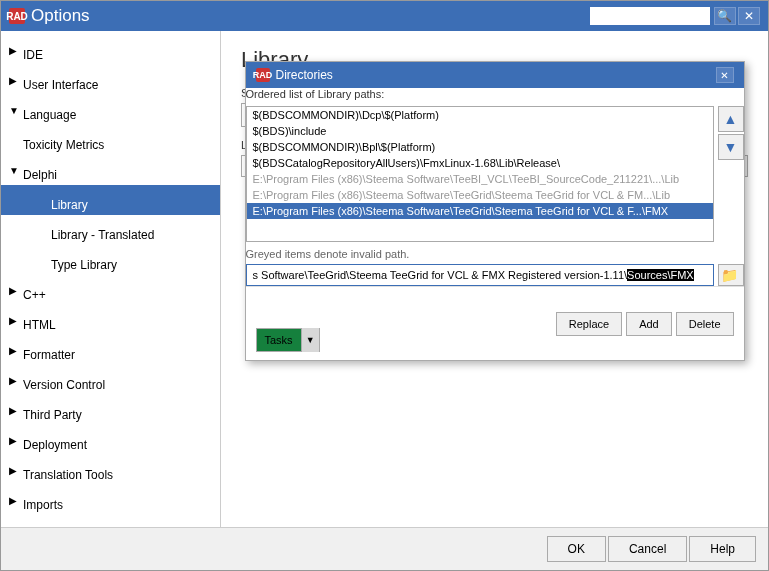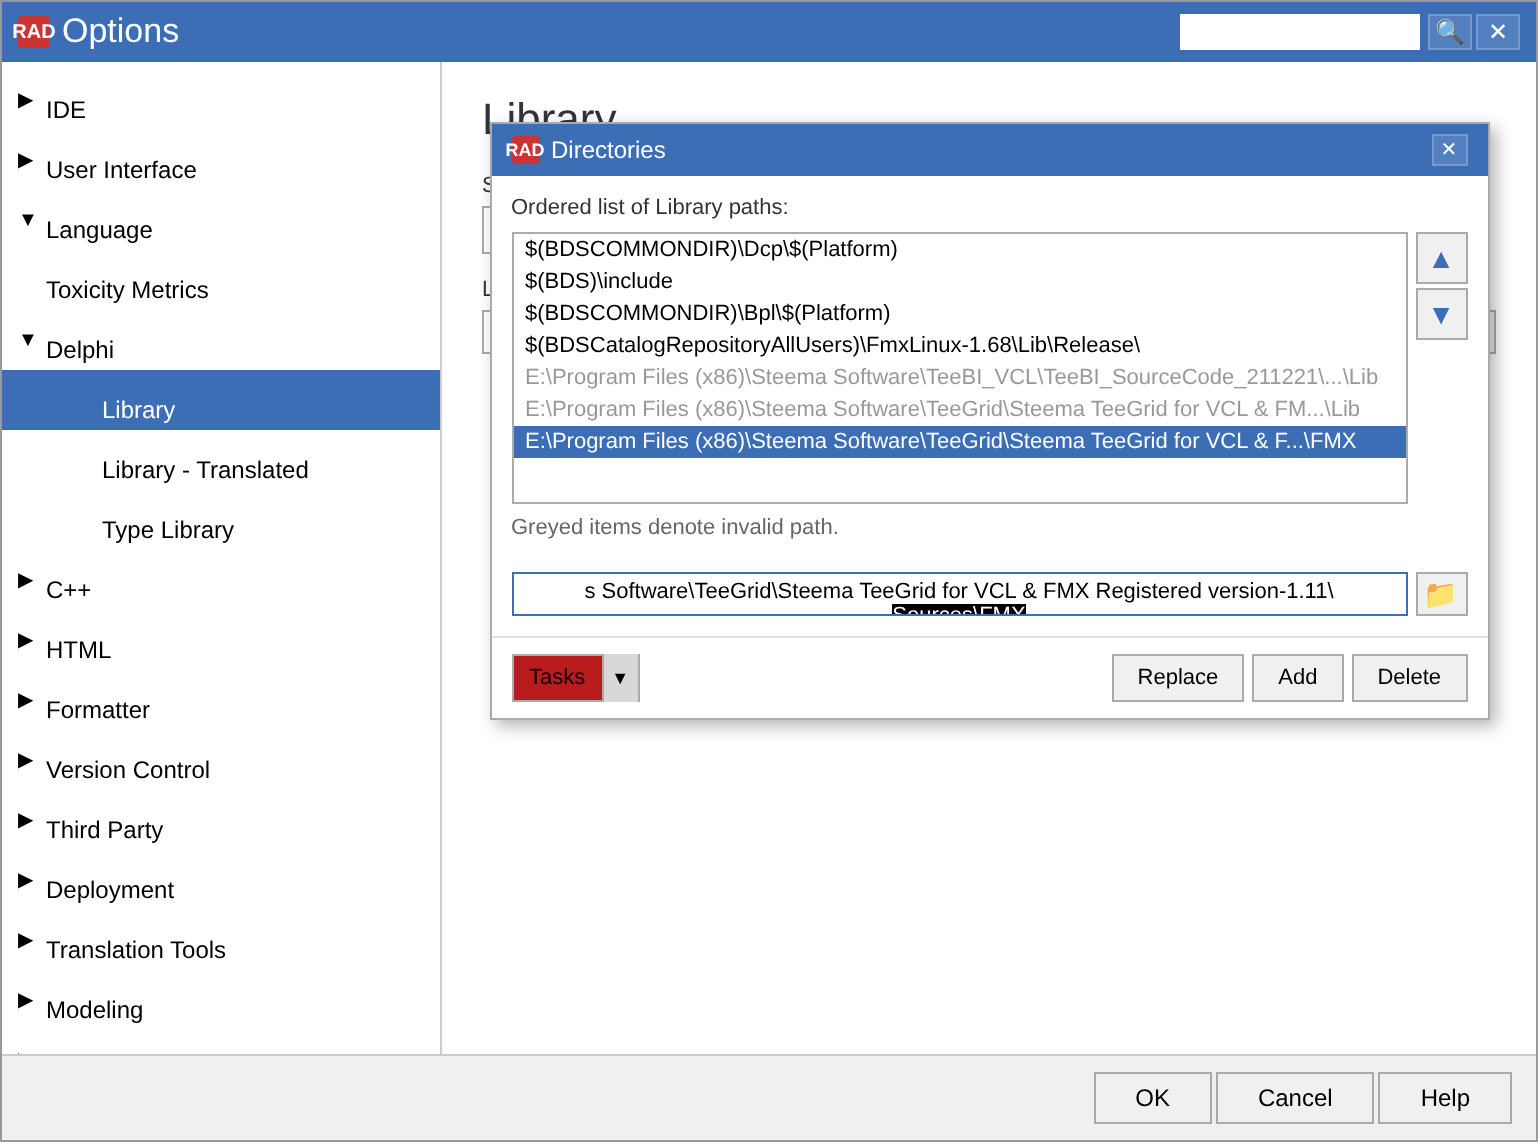--- a/index.html
+++ b/index.html
@@ -39,35 +39,35 @@
     .libpath-chevron { border: 1px solid #aaa; background: #f0f0f0; width: 18px; height: 22px; display: flex; align-items: center; justify-content: center; cursor: pointer; font-size: 9px; }
     .libpath-btn { border: 1px solid #aaa; background: #f0f0f0; width: 26px; height: 22px; display: flex; align-items: center; justify-content: center; cursor: pointer; font-size: 11px; }
 
     
     .dialog-overlay { position: absolute; top: 0; left: 0; right: 0; bottom: 0; display: flex; justify-content: center; align-items: flex-start; padding-top: 30px; }
     .dialog { background: white; border: 1px solid #aaa; box-shadow: 3px 3px 8px rgba(0,0,0,0.3); width: 500px; display: flex; flex-direction: column; }
     .dialog-title-bar { background: #3c6eb5; color: white; padding: 5px 10px; display: flex; align-items: center; }
     .dialog-title-icon { width: 14px; height: 14px; background: #cc3333; border-radius: 2px; margin-right: 6px; display: flex; align-items: center; justify-content: center; font-size: 9px; font-weight: bold; flex-shrink: 0; }
     .dialog-title-text { flex: 1; font-size: 12px; font-weight: normal; }
     .dialog-close { width: 18px; height: 16px; background: #5580c0; border: 1px solid #7799cc; color: white; cursor: pointer; display: flex; align-items: center; justify-content: center; font-size: 10px; }
-    .dialog-body { padding: 10px; }
+    .dialog-body { padding: 0; }
     .dialog-section-label { font-size: 11px; color: #333; margin-bottom: 6px; }
     .paths-container { display: flex; gap: 4px; }
     .paths-list { flex: 1; border: 1px solid #aaa; height: 136px; overflow-y: auto; background: white; }
     .path-item { padding: 2px 6px; font-size: 11px; cursor: pointer; white-space: nowrap; }
     .path-item.selected { background: #3c6eb5; color: white; }
     .path-item.invalid { color: #999; }
     .scrollbar-btns { display: flex; flex-direction: column; gap: 2px; }
     .scroll-btn { width: 26px; height: 26px; border: 1px solid #aaa; background: #f0f0f0; cursor: pointer; display: flex; align-items: center; justify-content: center; font-size: 14px; color: #3c6eb5; font-weight: bold; }
-    .invalid-hint { font-size: 11px; color: #666; margin: 6px 0 16px 0; }
+    .invalid-hint { font-size: 11px; color: #666; margin: 6px 0 4px 0; }
     .edit-path-row { display: flex; align-items: center; gap: 4px; }
     .edit-path-input { flex: 1; border: 1px solid #3c6eb5; padding: 3px 6px; font-size: 11px; height: 22px; overflow: hidden; white-space: nowrap; }
     .folder-btn { width: 26px; height: 22px; border: 1px solid #aaa; background: #f0f0f0; cursor: pointer; display: flex; align-items: center; justify-content: center; font-size: 14px; }
     .dialog-actions { display: flex; gap: 4px; padding: 8px 10px; border-top: 1px solid #e0e0e0; align-items: center; }
-    .tasks-btn { display: flex; align-items: center; border: 1px solid #aaa; background: #b91c1c; height: 24px; cursor: pointer; }
+    .tasks-btn { display: flex; align-items: center; border: 1px solid #aaa; background: #15803d; height: 24px; cursor: pointer; margin-top: 33px; }
     .tasks-label { padding: 0 8px; font-size: 11px; }
     .tasks-arrow { width: 18px; height: 24px; background: #d8d8d8; border-left: 1px solid #aaa; display: flex; align-items: center; justify-content: center; font-size: 9px; }
     .action-btn { border: 1px solid #aaa; background: #f0f0f0; height: 24px; padding: 0 12px; font-size: 11px; cursor: pointer; }
     .action-btn:disabled { color: #aaa; }
 
     .bottom-btns { display: flex; justify-content: flex-end; gap: 2px; padding: 8px 12px; border-top: 1px solid #ccc; background: #f0f0f0; }
     .bottom-btn { border: 1px solid #aaa; background: #f0f0f0; height: 26px; padding: 0 20px; font-size: 12px; cursor: pointer; }
   </style>
 </head>
 <body>
@@ -156,21 +156,21 @@
         <span class="label">Deployment</span>
       </div>
 
       <div class="sidebar-item">
         <span class="arrow">▶</span>
         <span class="label">Translation Tools</span>
       </div>
 
       <div class="sidebar-item">
         <span class="arrow">▶</span>
-        <span class="label">Modeling</span>
+        <span class="label">Imports</span>
       </div>
 
       <div class="sidebar-item">
         <span class="arrow">▶</span>
         <span class="label">Debugger</span>
       </div>
     </div>
 
     <div class="content">
       <div class="page-title">Library</div>
@@ -208,21 +208,21 @@
                 <div class="path-item invalid">E:\Program Files (x86)\Steema Software\TeeGrid\Steema TeeGrid for VCL &amp; FM...\Lib</div>
                 <div class="path-item selected">E:\Program Files (x86)\Steema Software\TeeGrid\Steema TeeGrid for VCL &amp; F...\FMX</div>
               </div>
               <div class="scrollbar-btns">
                 <div class="scroll-btn">▲</div>
                 <div class="scroll-btn">▼</div>
               </div>
             </div>
             <div class="invalid-hint">Greyed items denote invalid path.</div>
             <div class="edit-path-row">
-              <div class="edit-path-input" style="display:flex; align-items:center; overflow:hidden; white-space:nowrap;flex-direction:column;">
+              <div class="edit-path-input" style="display:flex; align-items:center; overflow:hidden; white-space:nowrap;">
                 <span style="font-size:11px;">s Software\TeeGrid\Steema TeeGrid for VCL &amp; FMX Registered version-1.11\</span>
                   <span style="background:#000000;color:white;font-size:11px;">Sources\FMX</span>
               </div>
               <div class="folder-btn">📁</div>
             </div>
           </div>
           <div class="dialog-actions">
             <div class="tasks-btn">
               <span class="tasks-label">Tasks</span>
               <span class="tasks-arrow">▼</span>

